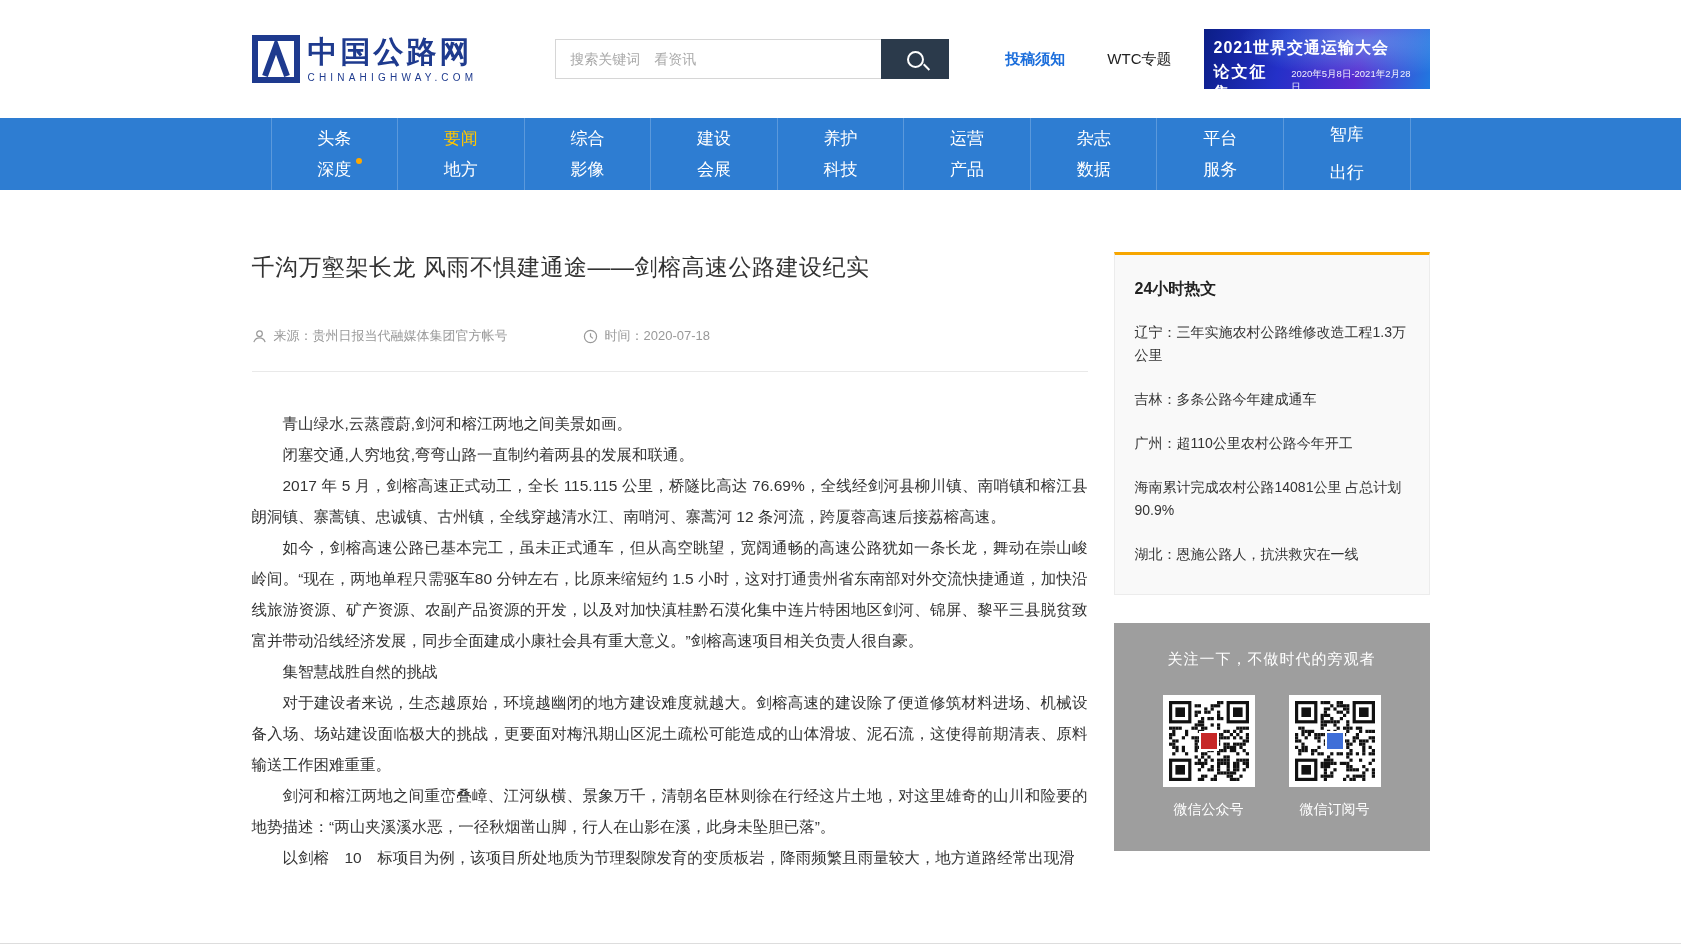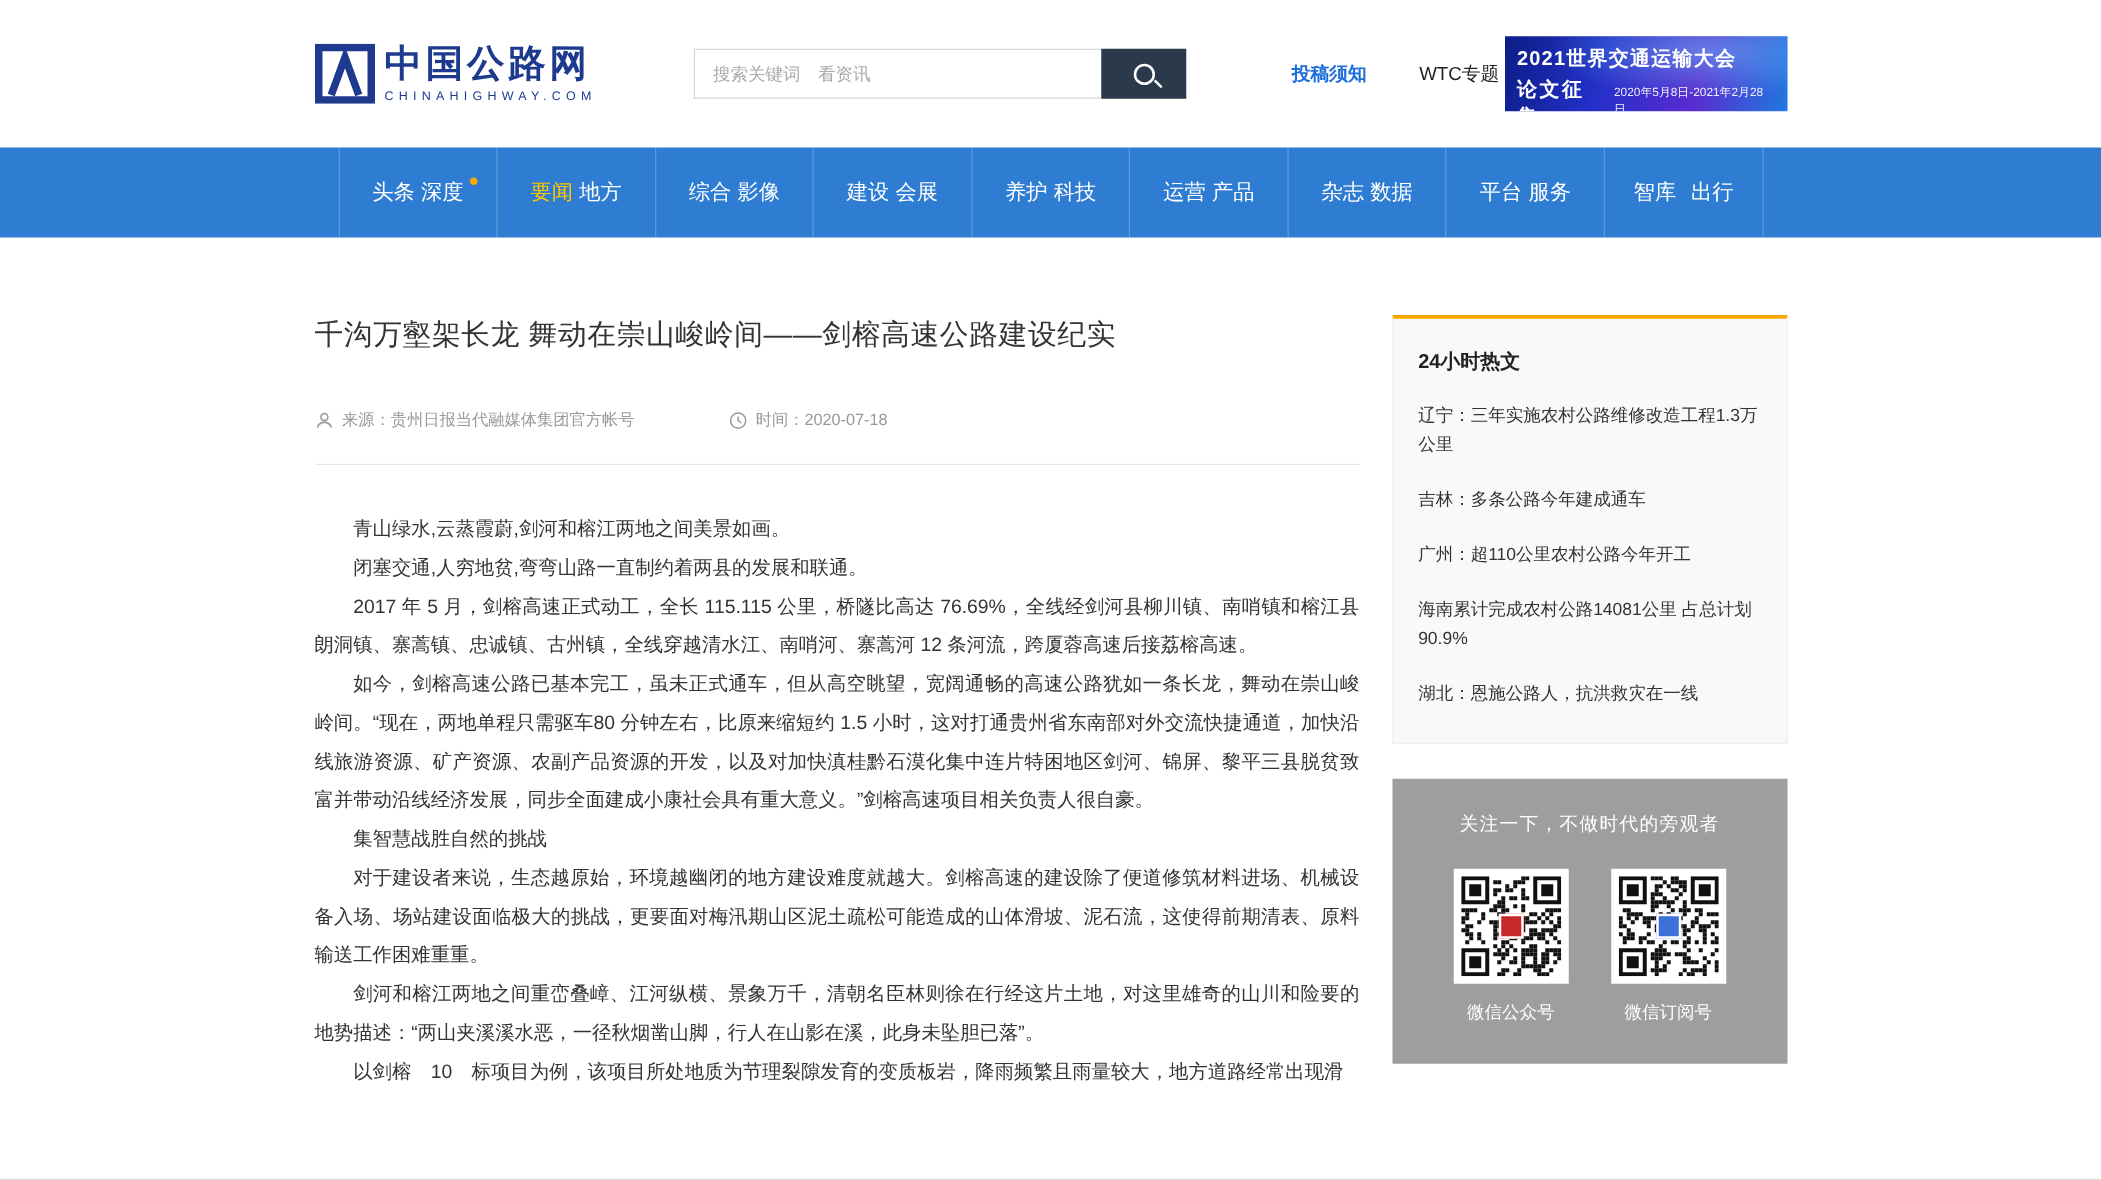--- a/index.html
+++ b/index.html
@@ -32,21 +32,21 @@
   .search-button {
     width:68px; height:40px; background:#2b3a4b; border:none; cursor:pointer;
     display:flex; align-items:center; justify-content:center;
   }
   .magnifier { position:relative; width:17px; height:17px; border:2px solid #fff; border-radius:50%; display:block; }
   .magnifier::after {
     content:""; position:absolute; width:2px; height:8px; background:#fff;
     left:14px; top:12px; transform:rotate(-45deg); transform-origin:top left;
   }
 
-  .header-links { display:flex; gap:42px; margin-left:84px; font-size:15px; white-space:nowrap; }
+  .header-links { display:flex; gap:42px; margin-left:56px; font-size:15px; white-space:nowrap; }
   .link-primary { color:#1a6ddb; font-weight:bold; cursor:pointer; text-decoration:none; }
   .link-secondary { color:#222; cursor:pointer; text-decoration:none; }
 
   .ad-banner {
     margin-left:auto; width:226px; height:60px; position:relative; overflow:hidden;
     background:linear-gradient(105deg,#0b1e86 0%,#2430c8 35%,#5a2bd0 68%,#1f7ae0 100%);
     color:#fff; padding:9px 10px 8px; cursor:pointer;
   }
   .ad-banner::before {
     content:""; position:absolute; inset:0;
@@ -54,21 +54,21 @@
   }
   .ad-line1 { position:relative; font-size:16px; font-weight:bold; letter-spacing:1px; line-height:20px; }
   .ad-row2 { position:relative; display:flex; align-items:baseline; gap:6px; margin-top:4px; }
   .ad-line2 { font-size:16px; font-weight:bold; letter-spacing:2px; }
   .ad-dates { font-size:9.5px; opacity:.92; }
 
   
   .main-nav { height:72px; background:#2e7dd2; }
   .nav-inner { width:1140px; height:100%; margin:0 auto; display:flex; }
   .nav-col {
-    flex:1; display:flex; flex-direction:row; justify-content:center; align-items:center;
+    flex:1; display:flex; flex-direction:column; justify-content:center; align-items:center;
     gap:5px; border-left:1px solid rgba(255,255,255,.22);
   }
   .nav-col:last-child { border-right:1px solid rgba(255,255,255,.22);gap:12px; }
   .nav-link { color:#fff; font-size:17px; line-height:26px; cursor:pointer; text-decoration:none; position:relative; }
   .nav-link.active { color:#ffc600; }
   .dot { position:absolute; top:1px; right:-11px; width:6px; height:6px; border-radius:50%; background:#ffa800; }
 
   
   .main-area { padding-top:62px; }
   .main-area .container { display:flex; gap:26px; align-items:flex-start; }
@@ -186,21 +186,21 @@
       <a class="nav-link">智库</a>
       <a class="nav-link">出行</a>
     </div>
   </div>
 </nav>
 
 <main class="main-area">
   <div class="container">
 
     <article class="article">
-      <h1 class="article-title">千沟万壑架长龙 舞动在崇山峻岭间——剑榕高速公路建设纪实</h1>
+      <h1 class="article-title">千沟万壑架长龙 风雨不惧建通途——剑榕高速公路建设纪实</h1>
 
       <div class="article-meta">
         <span class="meta-item">
           <svg class="meta-icon" viewBox="0 0 16 16" fill="none" stroke="#999" stroke-width="1.3">
             <circle cx="8" cy="5" r="3"></circle>
             <path d="M2 14c1-3.4 3.2-4.5 6-4.5S13 10.6 14 14"></path>
           </svg>
           <span>来源：贵州日报当代融媒体集团官方帐号</span>
         </span>
         <span class="meta-item">

